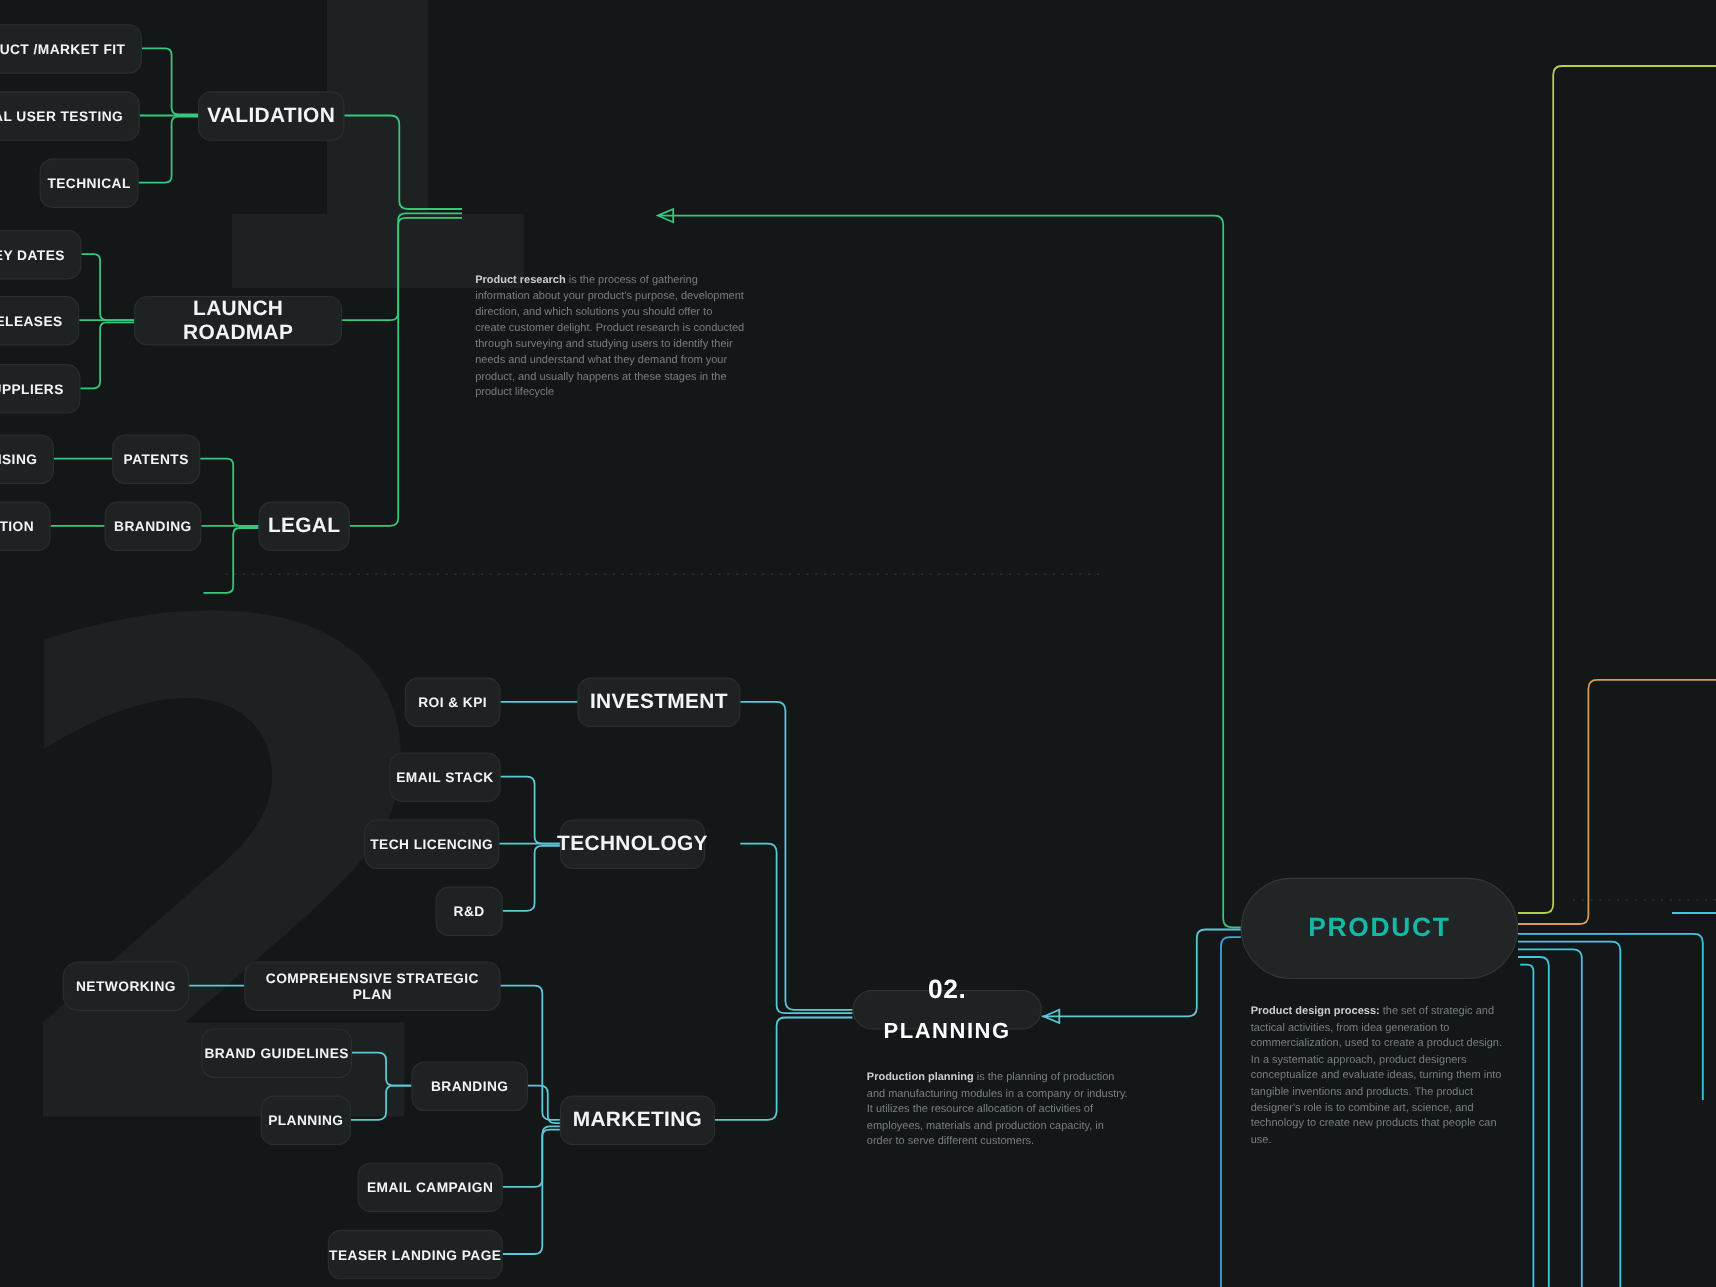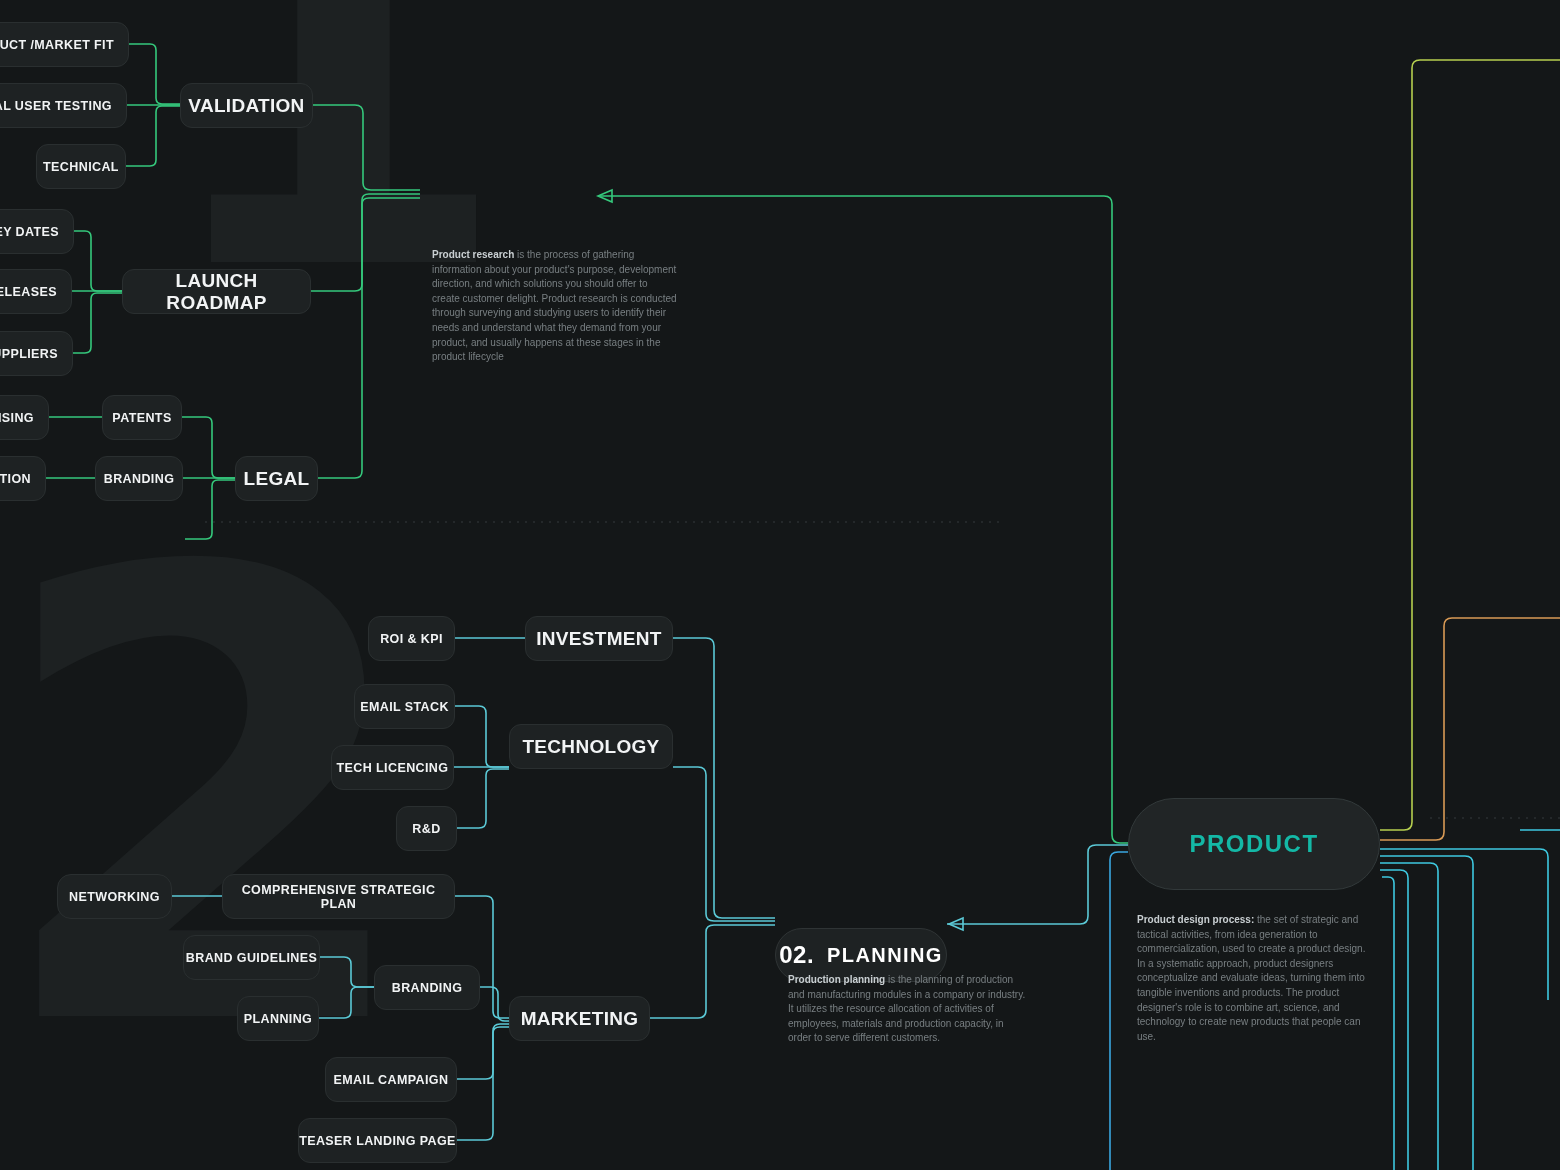--- a/index.html
+++ b/index.html
@@ -185,32 +185,32 @@
   </div>
   <div class="node branch" style="left:122px;top:269px;width:189px;height:45px;">
     <span>LAUNCH ROADMAP</span>
   </div>
   <div class="node branch" style="left:235px;top:456px;width:83px;height:45px;">
     <span>LEGAL</span>
   </div>
   <div class="node branch" style="left:525px;top:616px;width:148px;height:45px;">
     <span>INVESTMENT</span>
   </div>
-  <div class="node branch" style="left:509px;top:724px;width:164px;height:45px;border-radius:12px;">
+  <div class="node branch" style="left:509px;top:745px;width:132px;height:45px;border-radius:12px;">
     <span>TECHNOLOGY</span>
   </div>
   <div class="node branch" style="left:509px;top:996px;width:141px;height:45px;">
     <span>MARKETING</span>
   </div>
 
   <div class="desc" style="left:432px;top:248px;width:245px;">
     <b>Product research</b><span> is the process of gathering information about your product's purpose, development direction, and which solutions you should offer to create customer delight. Product research is conducted through surveying and studying users to identify their needs and understand what they demand from your product, and usually happens at these stages in the product lifecycle</span>
   </div>
 
-  <div class="stage" style="left:775px;top:928px;width:172px;height:54px;">
+  <div class="stage" style="left:775px;top:900px;width:172px;height:36px;flex-direction:column;">
     <span class="num">02.</span>
     <span class="ttl">PLANNING</span>
   </div>
   <div class="desc" style="left:788px;top:973px;width:240px;">
     <b>Production planning</b><span> is the planning of production and manufacturing modules in a company or industry. It utilizes the resource allocation of activities of employees, materials and production capacity, in order to serve different customers.</span>
   </div>
 
   <div class="hub" style="left:1128px;top:798px;width:252px;height:92px;">
     <span class="ttl">PRODUCT</span>
   </div>

